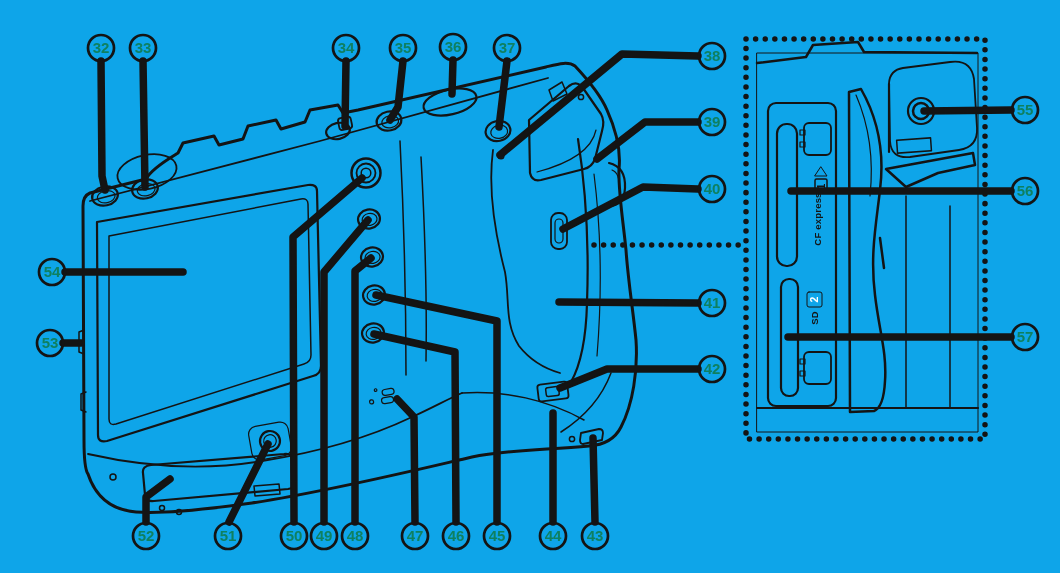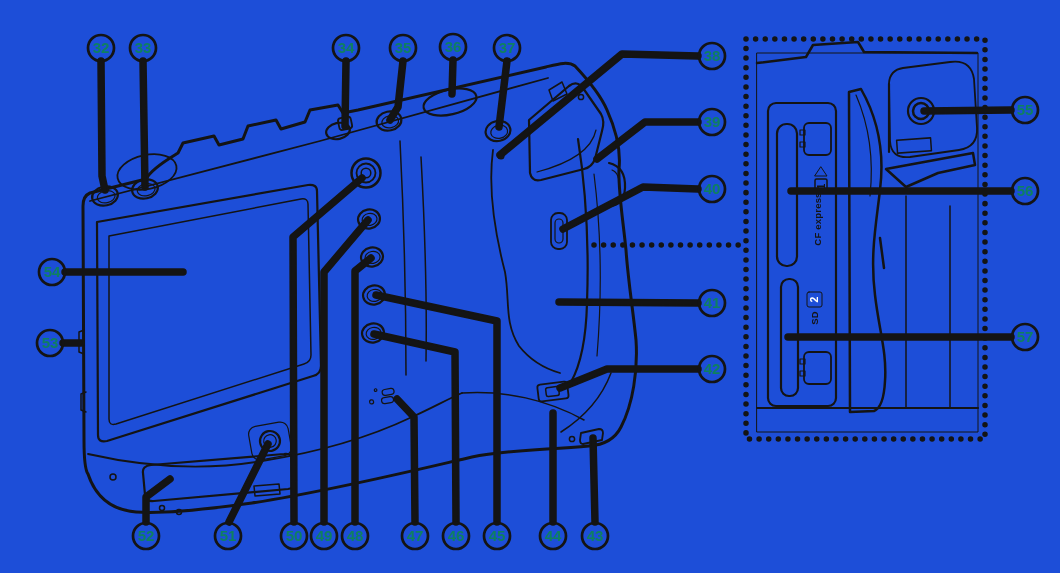--- a/index.html
+++ b/index.html
@@ -4,21 +4,21 @@
 <style>
   :root{
     --accent:#0f8060;
     --outline:#141414;
     --body-fill:#e8e8e8;
     --screen-fill:#d9d9d9;
     --inset-fill:#e4e4e4;
     --bay-fill:#eaeaea;
   }
   html,body{margin:0;padding:0;background:#fff;}
-  .stage{position:relative;width:1060px;height:573px;background:#1d4ed8;overflow:hidden;
+  .stage{position:relative;width:1060px;height:573px;background:#0ea5e9;overflow:hidden;
          font-family:"Liberation Sans",sans-serif;}
   
   #diagram-svg path,#diagram-svg rect,#diagram-svg circle,#diagram-svg ellipse,
   #diagram-svg polyline,#diagram-svg line,#diagram-svg polygon{
     stroke:var(--outline);fill:none;stroke-linejoin:round;stroke-linecap:round;
   }
   #diagram-svg text{stroke:none;}
   .fb{fill:var(--body-fill);} .fw{fill:#fff;} .fi{fill:var(--inset-fill);}
   .fs{fill:var(--screen-fill);} .fbay{fill:var(--bay-fill);} .fd{fill:var(--outline);}
   .s0{stroke:none;}

